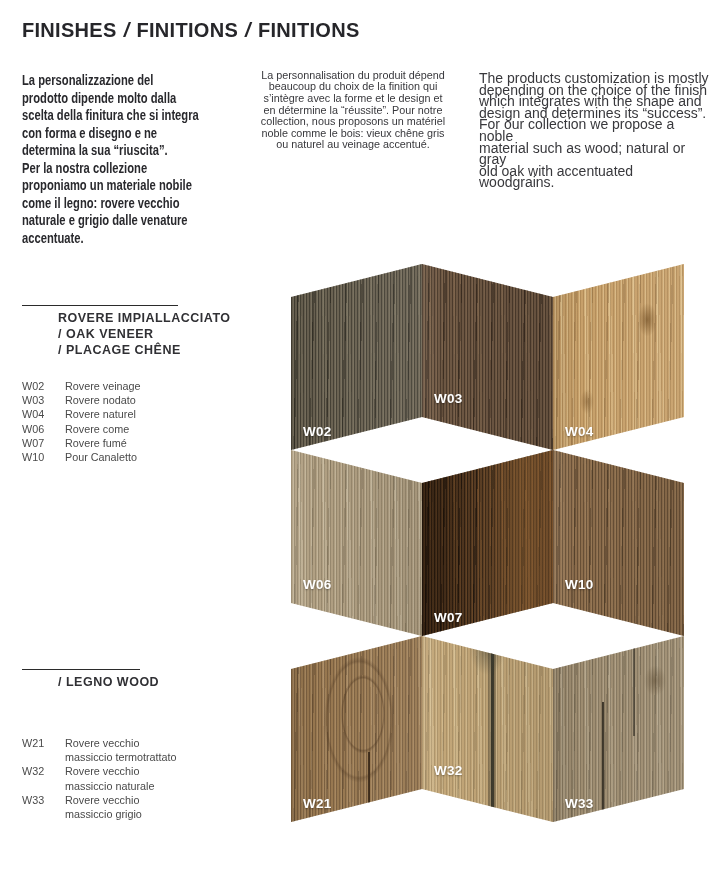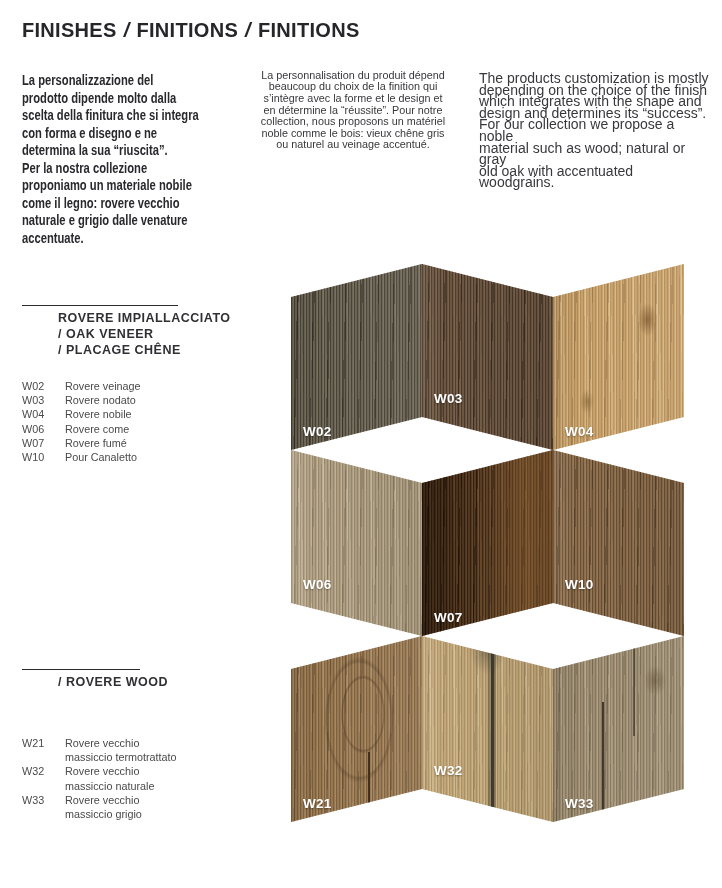--- a/index.html
+++ b/index.html
@@ -132,40 +132,40 @@
       <div class="code-row">
           <span class="code">W02</span>
           <span class="lbl">Rovere veinage</span>
         </div>
       <div class="code-row">
           <span class="code">W03</span>
           <span class="lbl">Rovere nodato</span>
         </div>
       <div class="code-row">
           <span class="code">W04</span>
-          <span class="lbl">Rovere nobile</span>
+          <span class="lbl">Rovere naturel</span>
         </div>
       <div class="code-row">
           <span class="code">W06</span>
           <span class="lbl">Rovere come</span>
         </div>
       <div class="code-row">
           <span class="code">W07</span>
           <span class="lbl">Rovere fumé</span>
         </div>
       <div class="code-row">
           <span class="code">W10</span>
           <span class="lbl">Pour Canaletto</span>
         </div>
     </div>
   </div>
 
   <div class="sec sec2">
     <div class="sec-rule"></div>
-    <p class="sub">/ ROVERE WOOD</p>
+    <p class="sub">/ LEGNO WOOD</p>
     <div class="codes">
       <div class="code-row">
           <span class="code">W21</span>
           <span class="lbl">Rovere vecchio
 massiccio termotrattato</span>
         </div>
       <div class="code-row">
           <span class="code">W32</span>
           <span class="lbl">Rovere vecchio
 massiccio naturale</span>

